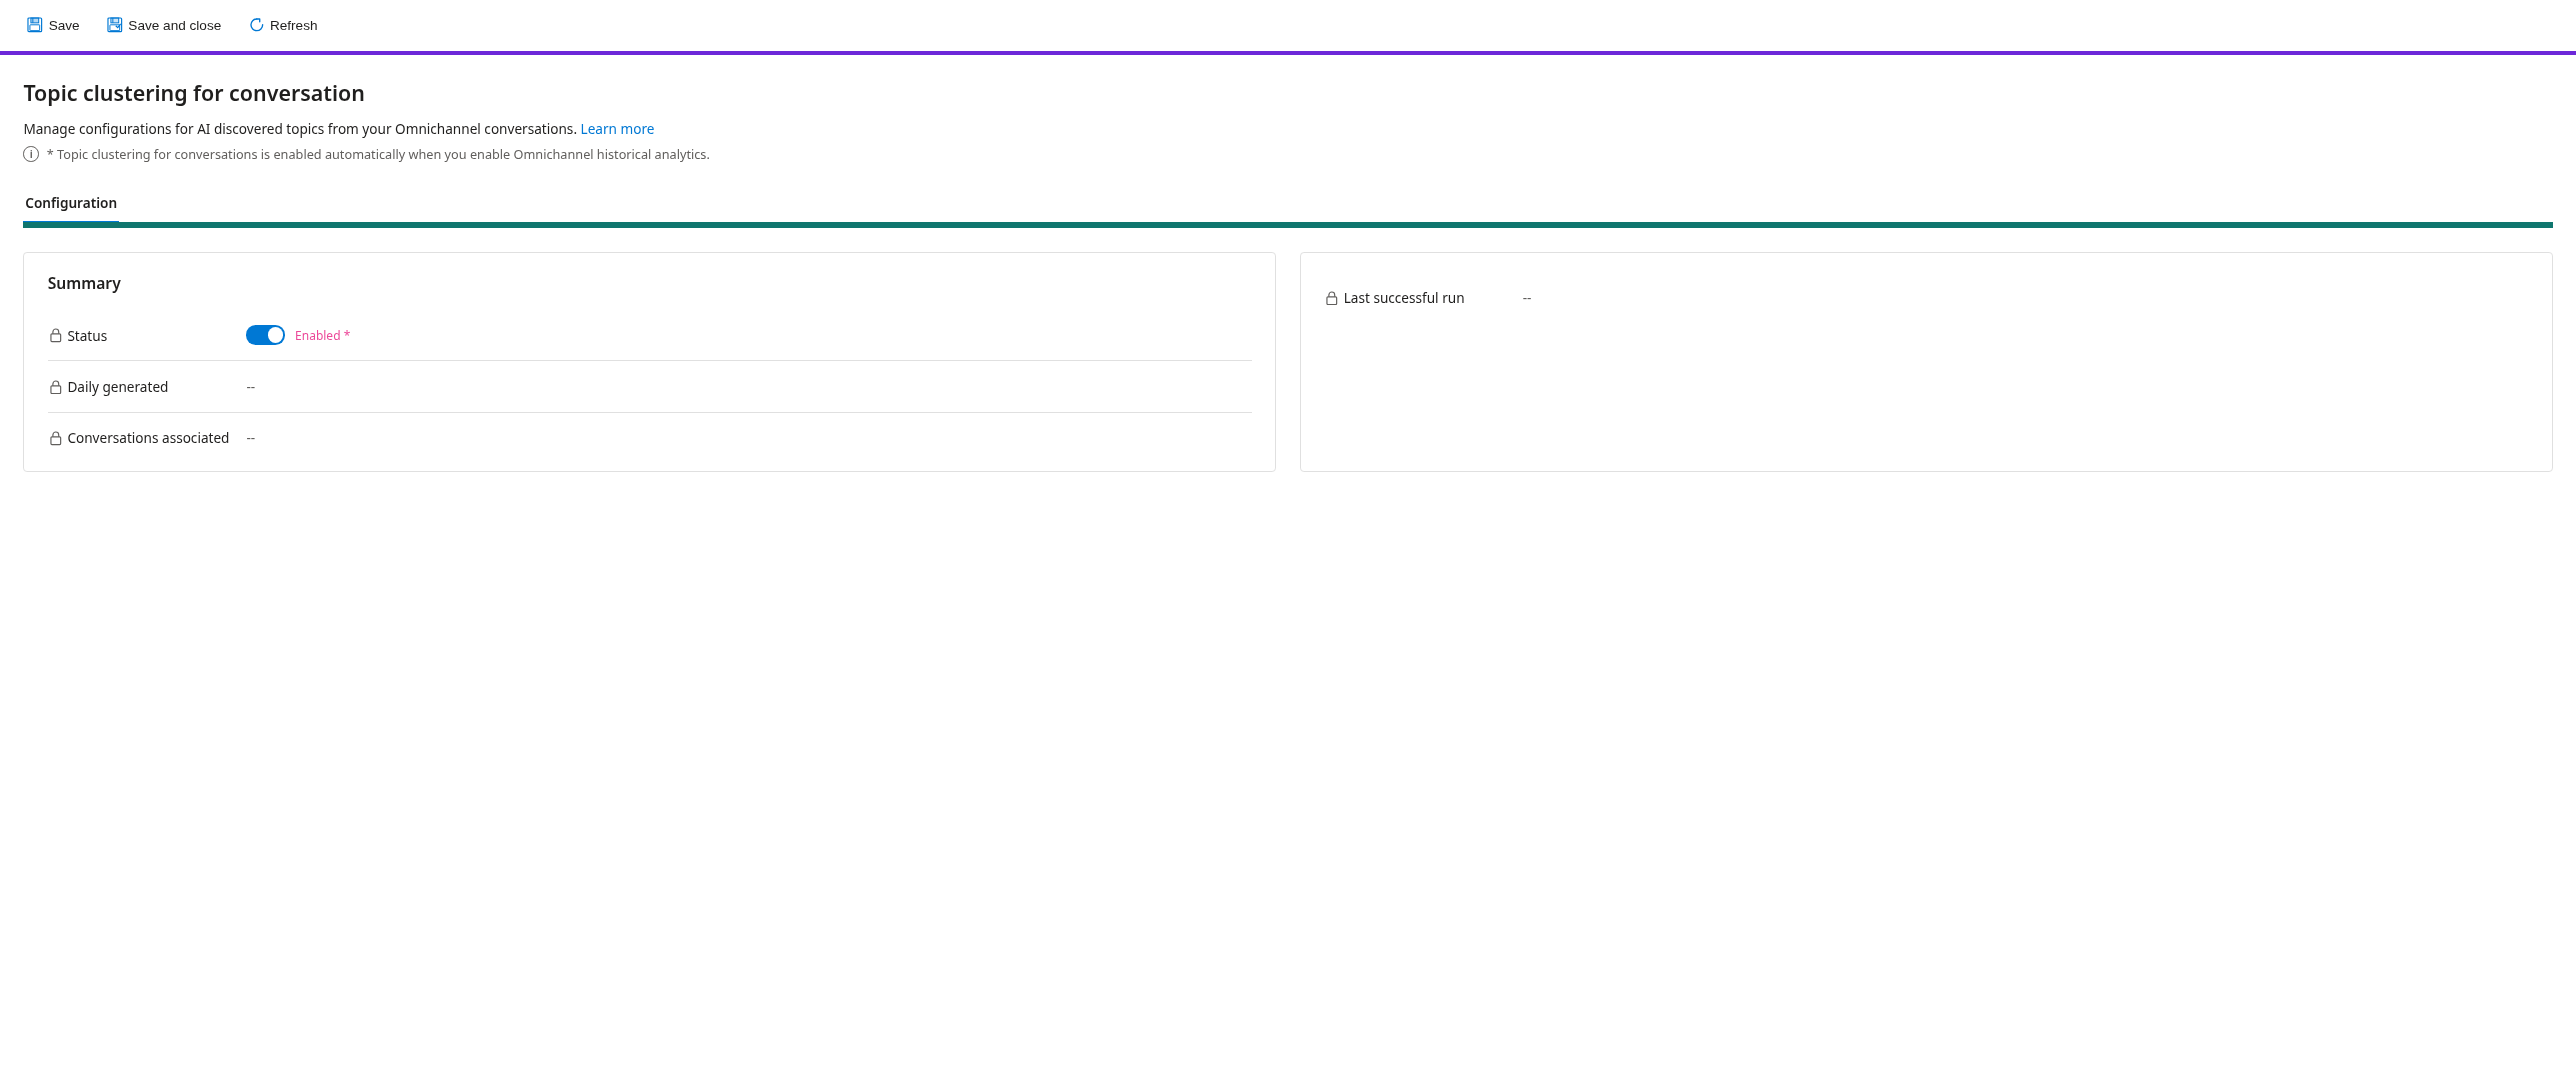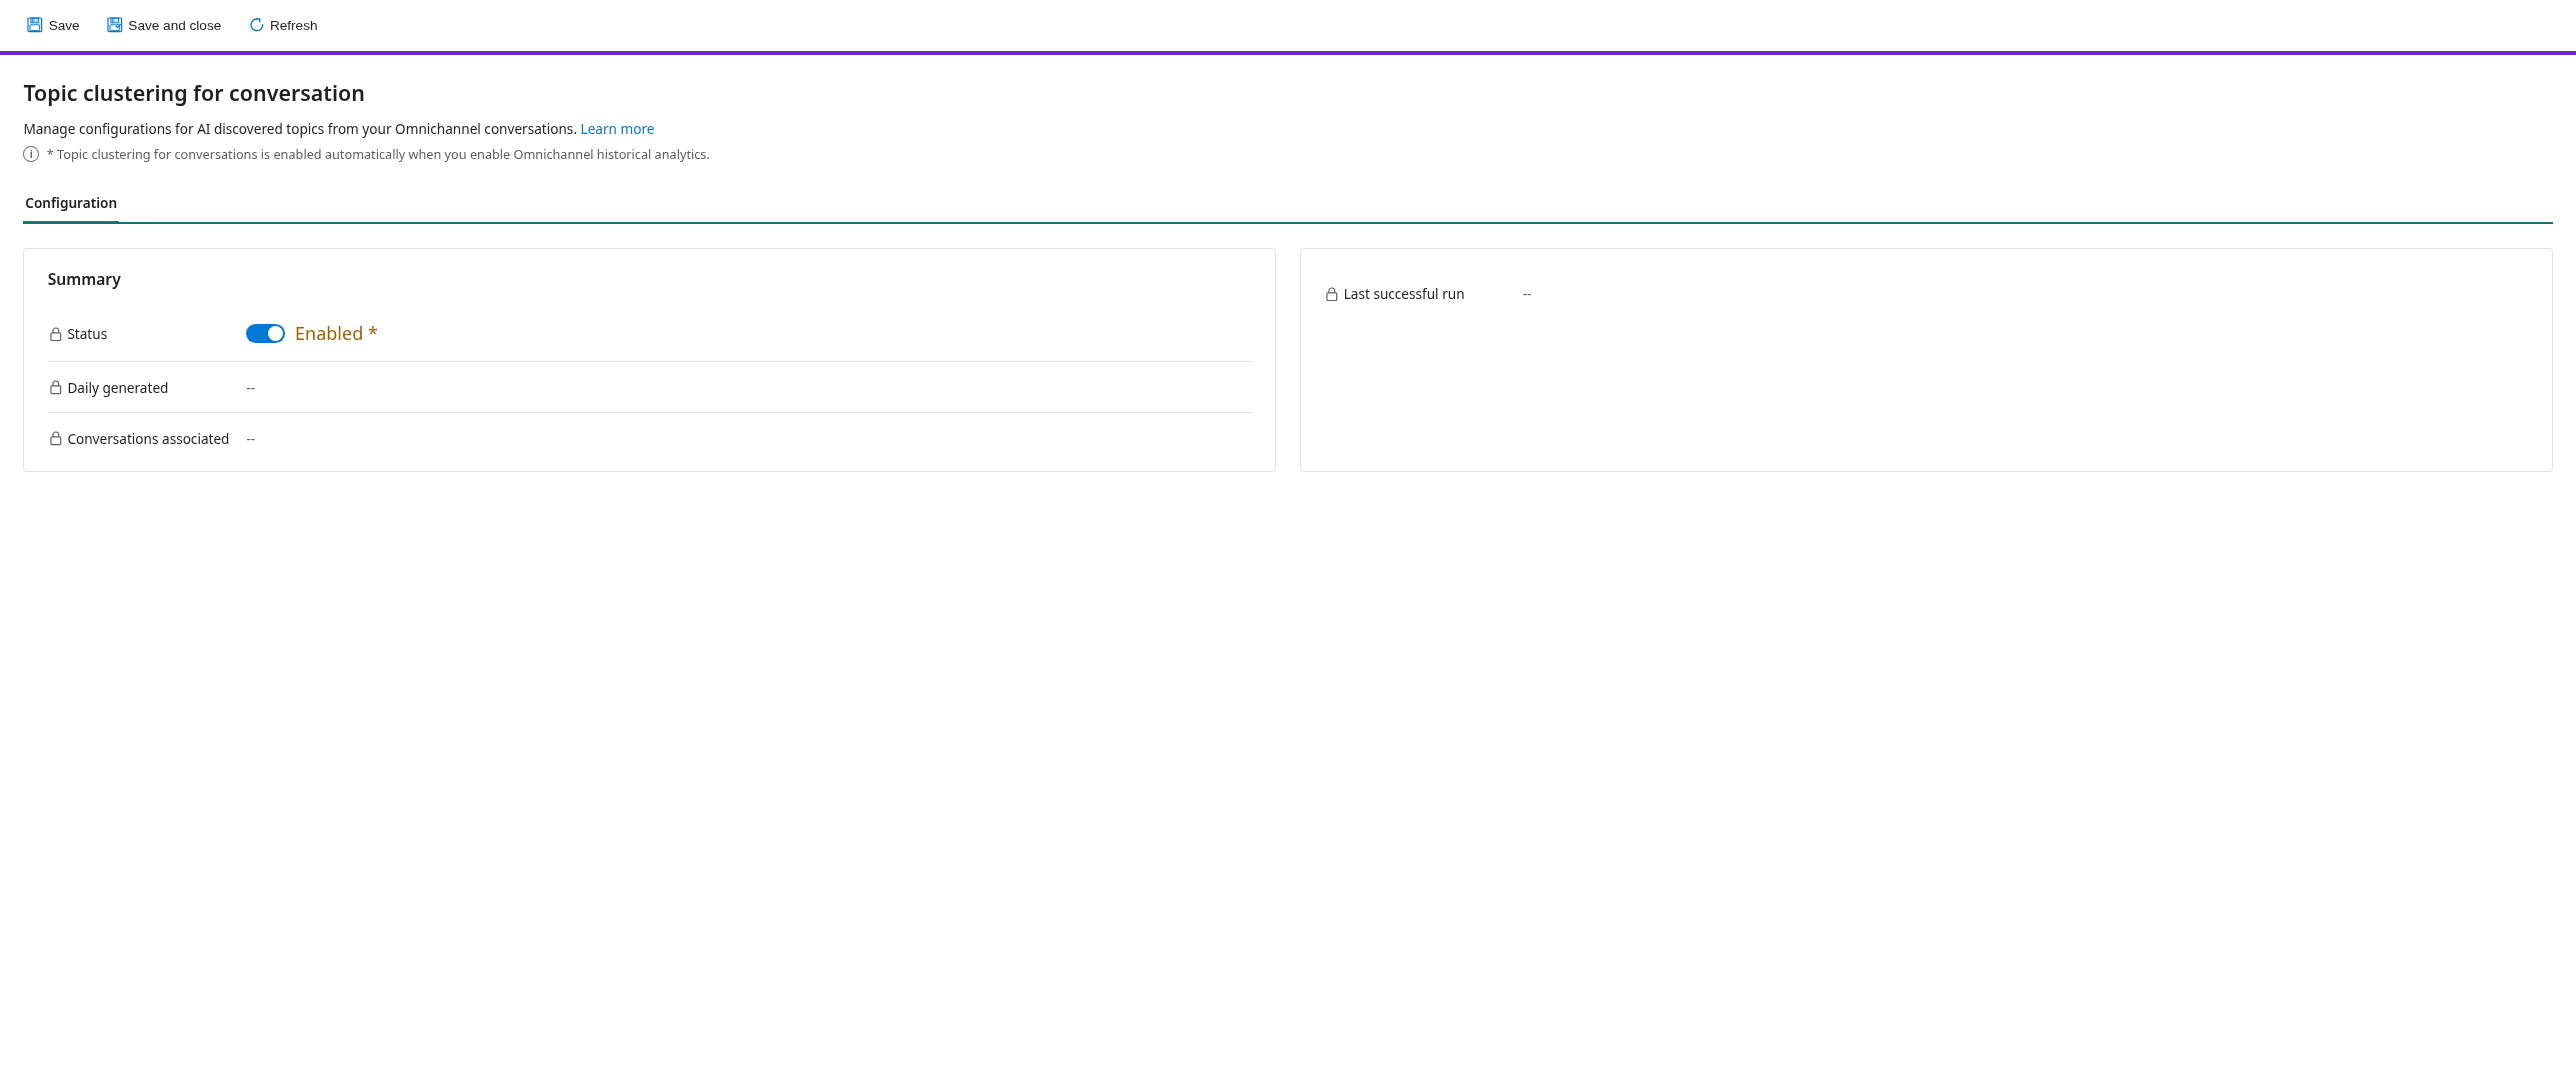--- a/index.html
+++ b/index.html
@@ -78,21 +78,21 @@
       align-items: center;
       justify-content: center;
       font-size: 10.7px;
       font-weight: 600;
       flex-shrink: 0;
       margin-top: 1px;
     }
 
     
     .tabs {
-      border-bottom: 2px solid #0f766e;
+      border-bottom: 6px solid #0f766e;
       margin-bottom: 23.4px;
     }
     .tab {
       display: inline-block;
       padding: 9.7px 1.9px;
       margin-right: 23.4px;
       font-size: 13.6px;
       cursor: pointer;
       color: #201f1e;
       border-bottom: 1.9px solid transparent;
@@ -175,22 +175,22 @@
       position: absolute;
       width: 15.6px;
       height: 15.6px;
       background: #fff;
       border-radius: 50%;
       top: 1.9px;
       right: 1.9px;
       transition: right 0.2s;
     }
     .toggle-label {
-      font-size: 18px;
-      color: #a16207;
+      font-size: 12px;
+      color: #ec4899;
     }
   </style>
 </head>
 <body>
 
 <div class="toolbar">
   <button class="toolbar-btn">
     <span class="btn-icon">
       <svg width="15.6" height="15.6" viewBox="0 0 16 16" fill="none">
         <rect x="1" y="1" width="14" height="14" rx="1" stroke="#0078d4" stroke-width="1.2" fill="none"></rect>

